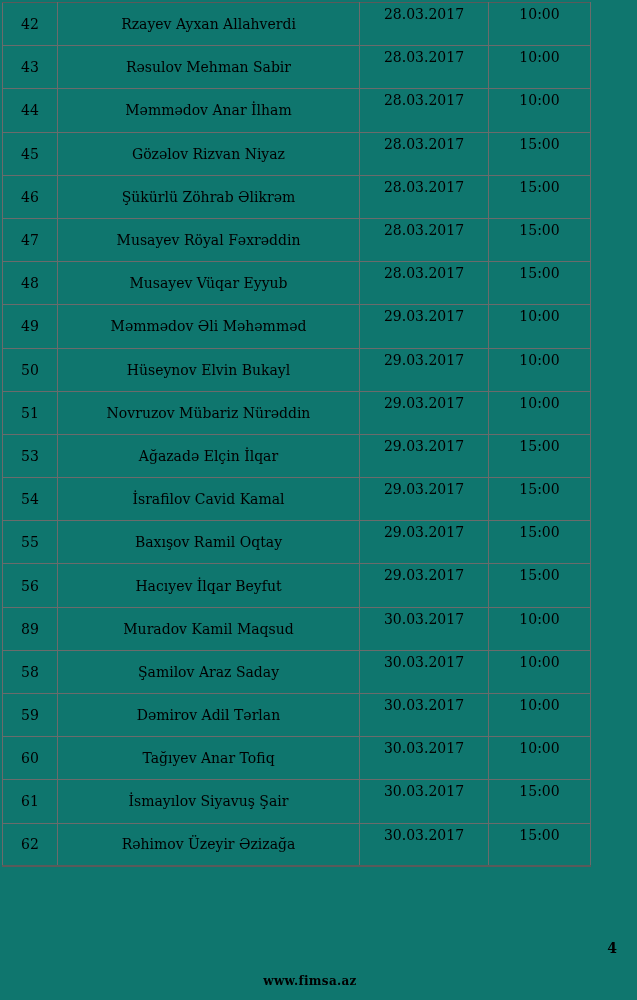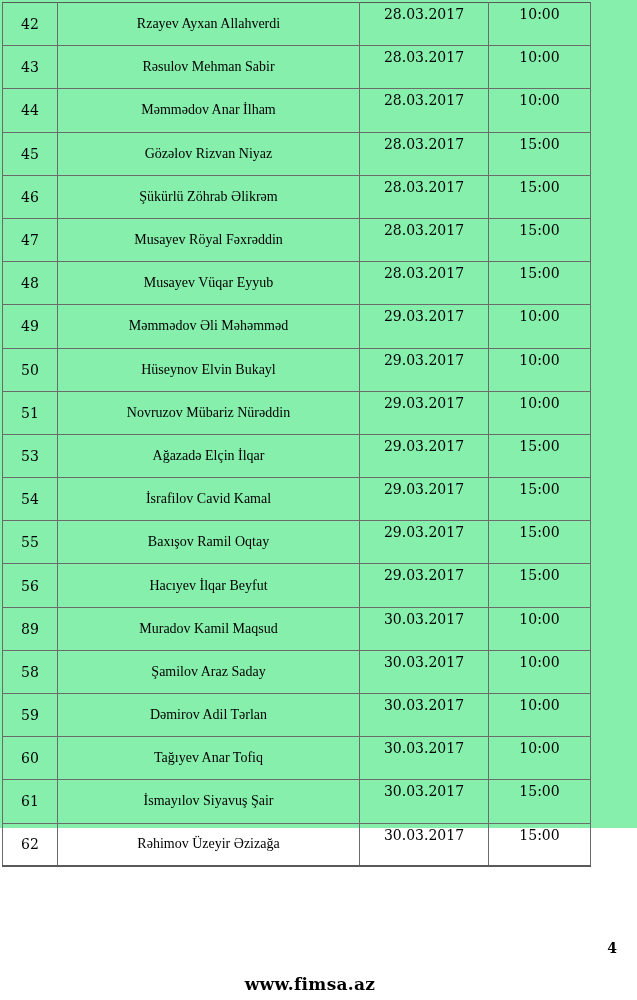--- a/index.html
+++ b/index.html
@@ -7,63 +7,63 @@
     width: 637px;
     height: 1000px;
     background: #ffffff;
     font-family: "DejaVu Serif", "Liberation Serif", serif;
     color: #000000;
     overflow: hidden;
   }
   .page {
     position: relative;
     width: 637px;
-    height: 828px;
-    background: #86efac;
+    height: 1000px;
+    background: #0f766e;
   }
   table.schedule {
     position: absolute;
     left: 2px;
     top: 2px;
     border-collapse: collapse;
     table-layout: fixed;
     width: 588px;
   }
   table.schedule td {
     border: 1px solid #6b6b6b;
     font-size: 14px;
     text-align: center;
     height: 43.2px;
     overflow: hidden;
     white-space: nowrap;
   }
   table.schedule tr:first-child td { border-top-color: #5a5a5a; }
   table.schedule tr:last-child td { border-bottom: 2px solid #5a5a5a; }
   td.num  { vertical-align: middle; }
-  td.name { vertical-align: middle; font-family: Liberation Serif, serif; }
+  td.name { vertical-align: middle; }
   td.date { vertical-align: top; padding-top: 3px; }
   td.time { vertical-align: top; padding-top: 3px; }
   .col-num  { width: 55px; }
   .col-name { width: 302px; }
   .col-date { width: 129px; }
   .col-time { width: 102px; }
   .page-number {
     position: absolute;
     top: 940px;
     right: 20px;
     font-size: 14px;
     font-weight: bold;
   }
   .site-footer {
     position: absolute;
     top: 974px;
     left: 0;
     width: 620px;
     text-align: center;
-    font-size: 17px;
+    font-size: 12px;
     font-weight: bold;
     letter-spacing: 0.3px;
   }
 </style>
 </head>
 <body>
 
 <div class="page">
 
   <table class="schedule">

